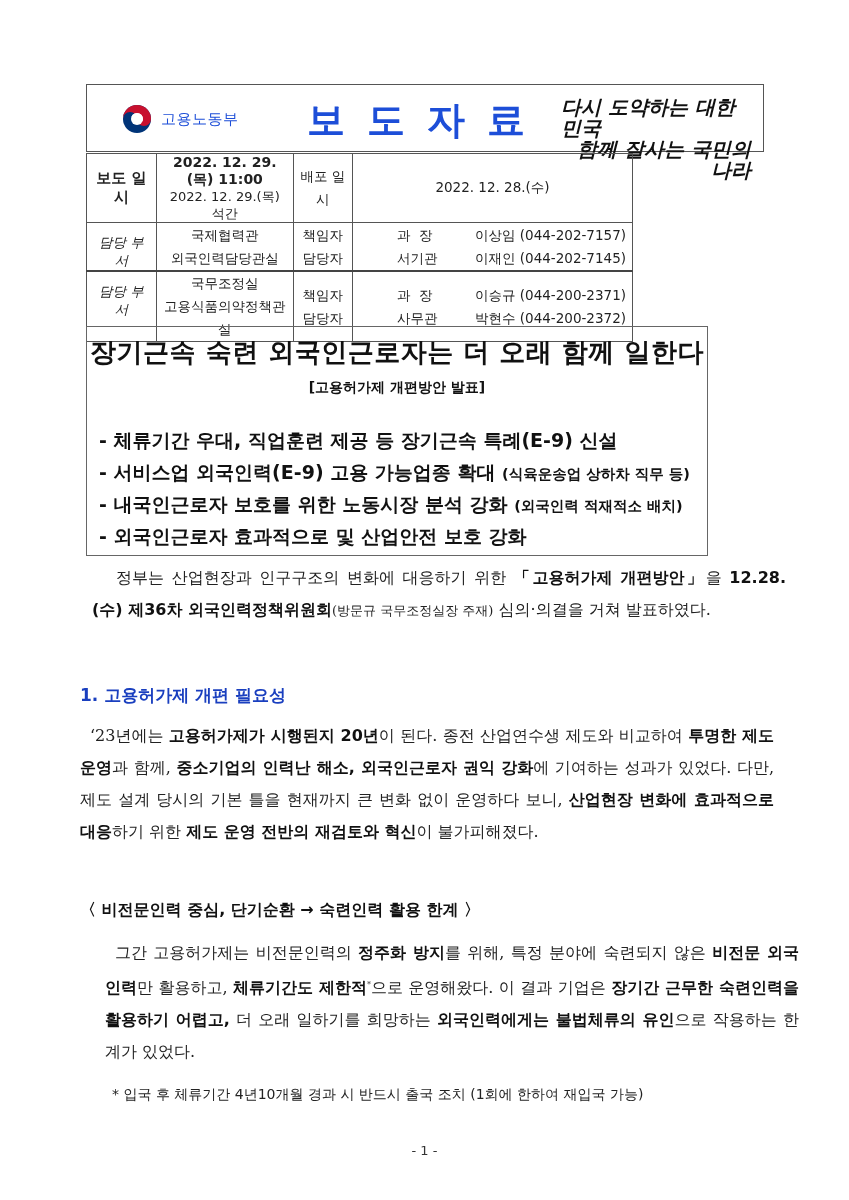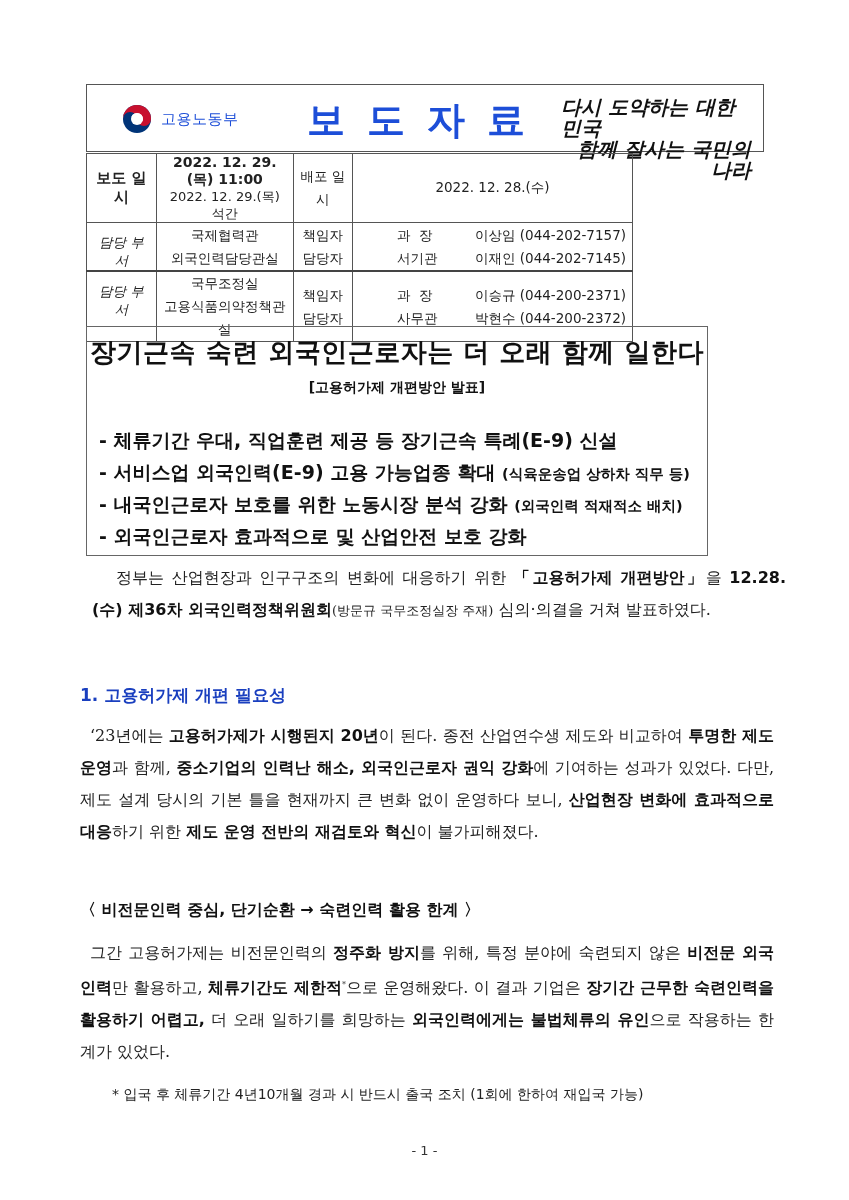--- a/index.html
+++ b/index.html
@@ -53,21 +53,21 @@
   
   .para { position: absolute; left: 80px; width: 694px; font-family: "DejaVu Serif", serif;
           font-size: 16px; line-height: 32px; color: #222; text-align: justify; }
   .para b { font-family: "DejaVu Sans", sans-serif; font-weight: bold; color: #111; }
   .para .sm { font-size: 13px; }
   .p1 { top: 562px; }
   .section-title { position: absolute; left: 80px; top: 684px; font-size: 17px; font-weight: bold;
                    color: #1a3fbf; }
   .p2 { top: 720px; }
   .sub-heading { position: absolute; left: 80px; top: 900px; font-size: 16px; font-weight: bold; color: #111; }
-  .p3 { top: 937px; }
+  .p3 { top: 937px; margin-left: 25px; }
   .footnote { position: absolute; left: 112px; top: 1086px; font-size: 14px; color: #222; }
   .page-num { position: absolute; left: 0; width: 849px; top: 1143px; text-align: center;
               font-size: 13px; color: #333; }
   sup { font-size: 8px; }
 </style>
 </head>
 <body>
 
 <div class="page">
 

